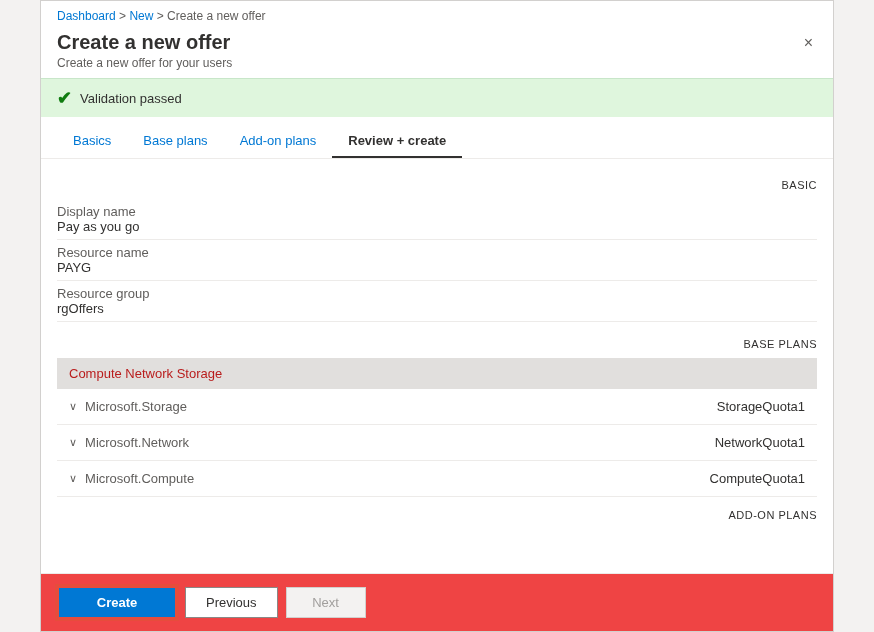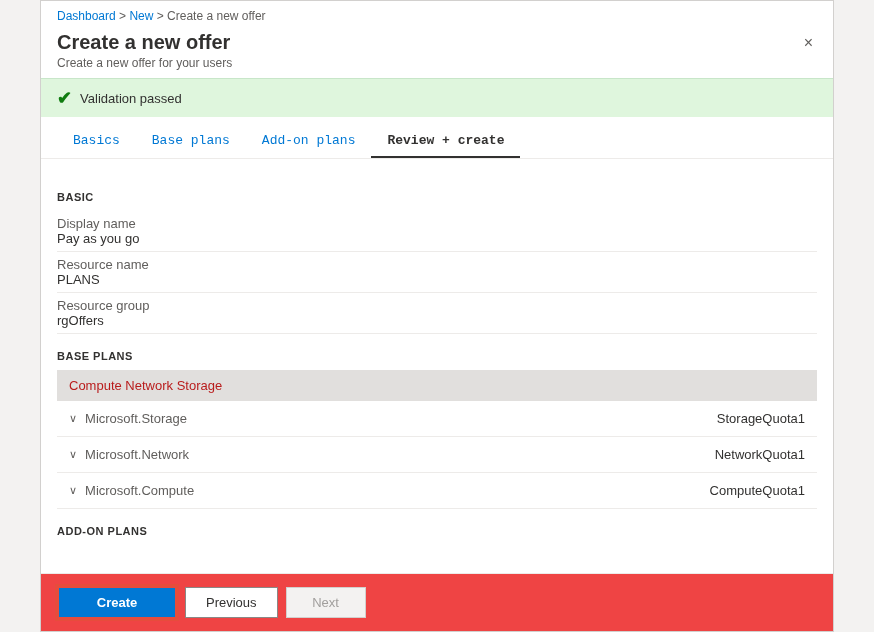--- a/index.html
+++ b/index.html
@@ -71,21 +71,20 @@
     .check-icon {
       color: #107c10;
       font-size: 18px;
       font-weight: bold;
     }
     .tabs {
       display: flex;
       padding: 0 16px;
       border-bottom: 1px solid #edebe9;
       margin-top: 8px;
-      font-family: Liberation Mono, monospace;
     }
     .tab {
       padding: 8px 16px;
       font-size: 13px;
       color: #0078d4;
       cursor: pointer;
       border-bottom: 2px solid transparent;
       text-decoration: none;
     }
     .tab.active {
@@ -93,25 +92,26 @@
       border-bottom: 2px solid #323130;
       font-weight: 600;
     }
     .content {
       flex: 1;
       padding: 16px 16px;
       overflow-y: auto;
     }
     .section-title {
       font-size: 11px;
-      font-weight: 700;
+      font-weight: 400;
       color: #323130;
       letter-spacing: 0.5px;
       margin-bottom: 8px;
-      margin-top: 16px;
+      margin-top: 4px;
+      text-align: right;
     }
     .field-row {
       display: flex;
       padding: 5px 0;
       border-bottom: 1px solid #edebe9;
       flex-direction: column;
     }
     .field-label {
       width: 220px;
       color: #605e5c;
@@ -229,21 +229,21 @@
 
     <div>
       <div class="section-title">BASIC</div>
 
       <div class="field-row">
         <div class="field-label">Display name</div>
         <div class="field-value">Pay as you go</div>
       </div>
       <div class="field-row">
         <div class="field-label">Resource name</div>
-        <div class="field-value">PLANS</div>
+        <div class="field-value">PAYG</div>
       </div>
       <div class="field-row">
         <div class="field-label">Resource group</div>
         <div class="field-value">rgOffers</div>
       </div>
     </div>
 
     <div style="margin-top: 16px;">
       <div class="section-title">BASE PLANS</div>
       <div class="base-plans-header">Compute Network Storage</div>

